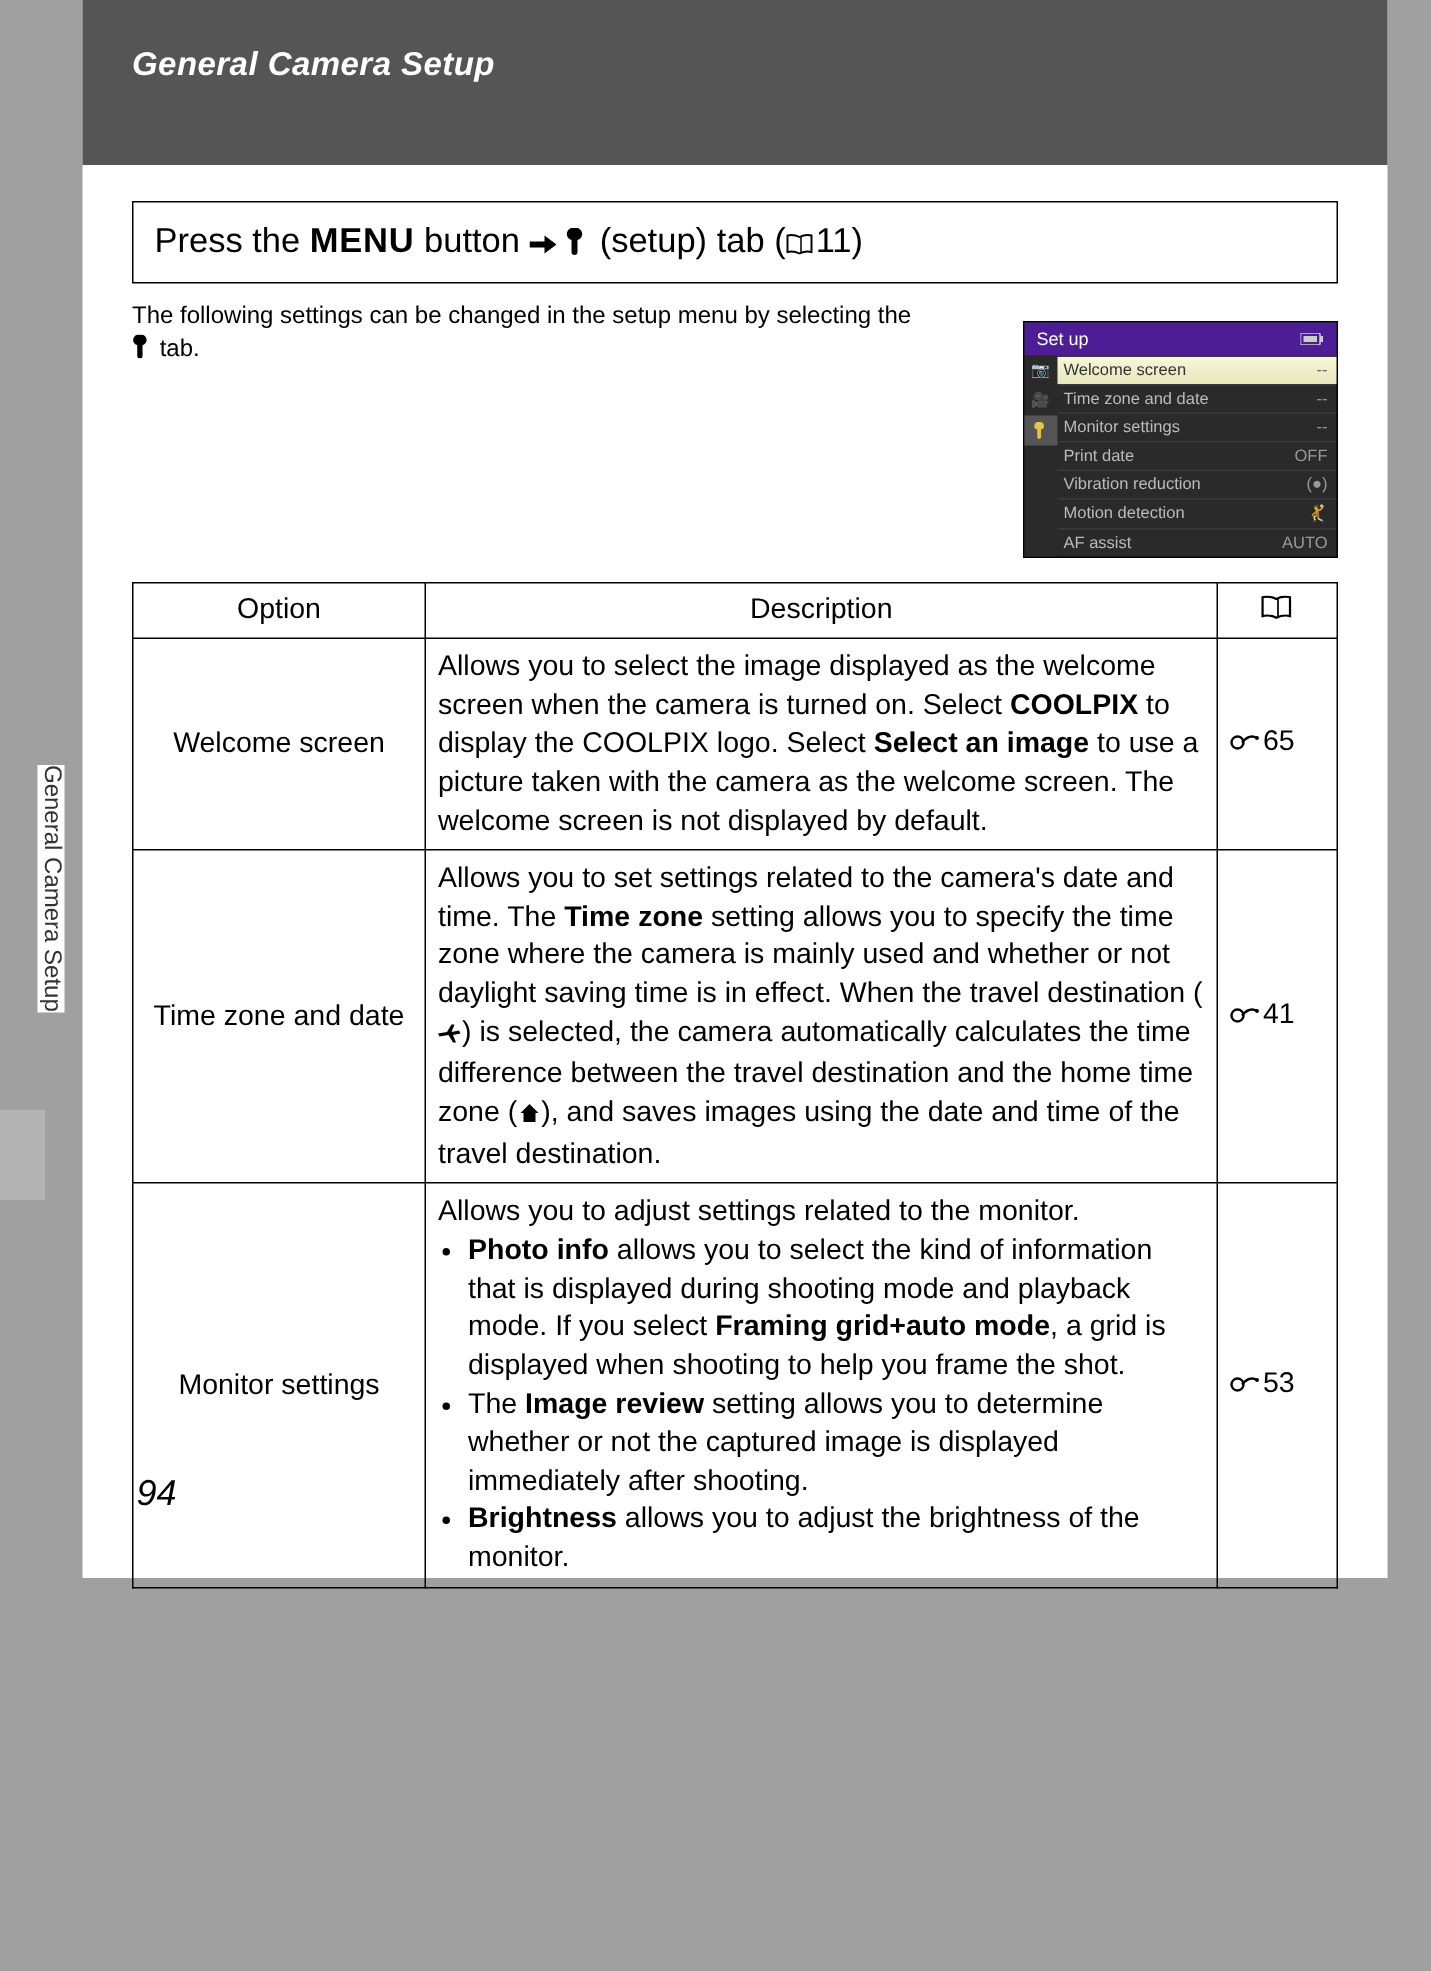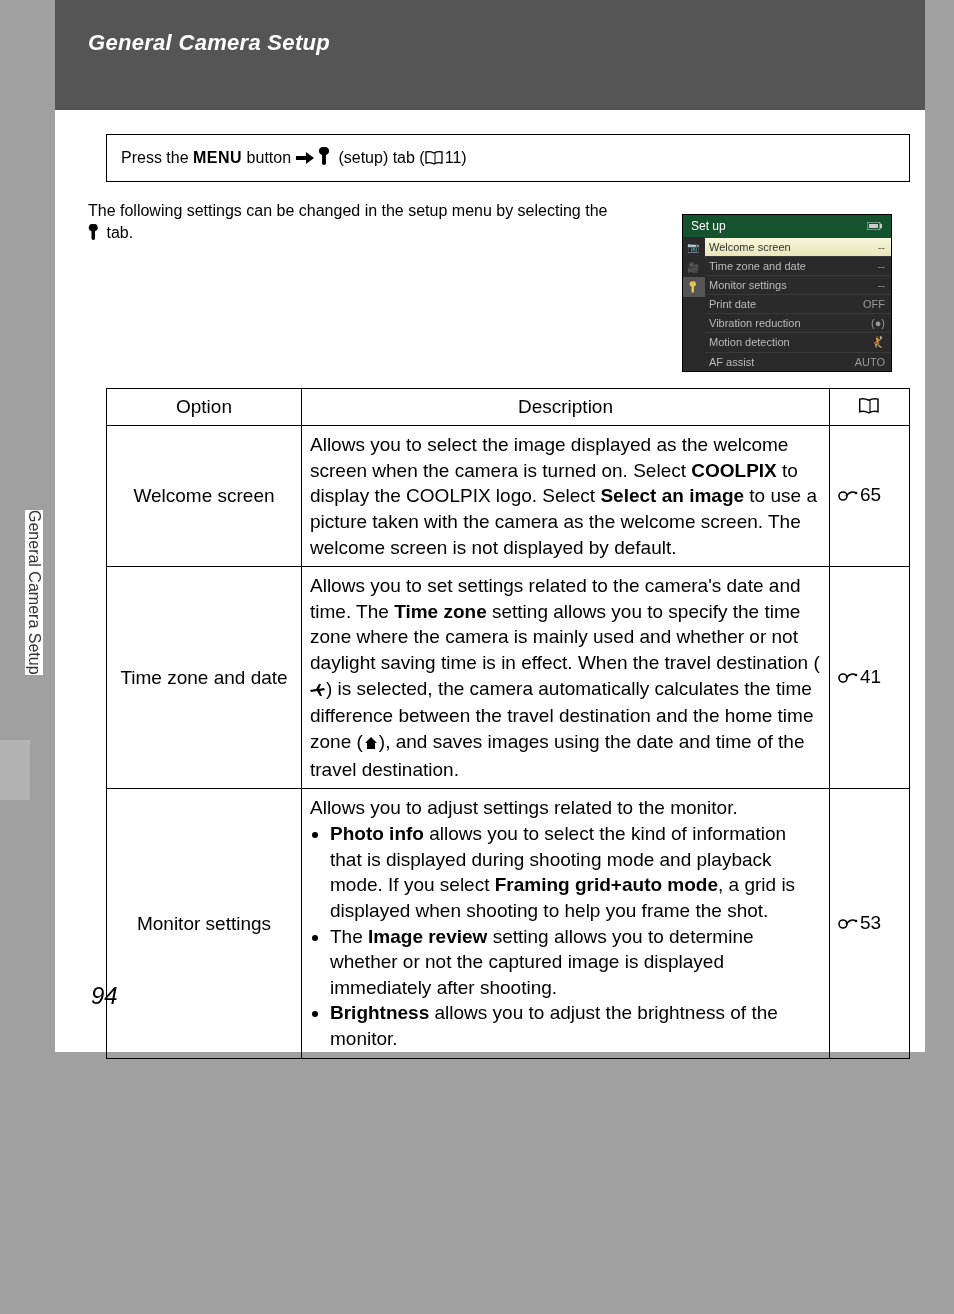--- a/index.html
+++ b/index.html
@@ -53,22 +53,21 @@
     width: 837px;
   }
   
   .nav-box {
     position: absolute;
     top: 134px;
     left: 33px;
     width: 804px;
     border: 1px solid #000;
     padding: 12px 14px;
-    font-size: 16px;
-    margin-left: 18px;
+    font-size: 23px;
   }
   .nav-box .menu-label {
     font-family: Arial, sans-serif;
     font-weight: 700;
     letter-spacing: 0.5px;
   }
   .wrench-icon, .arrow-icon, .book-icon, .plane-icon, .home-icon, .ref-icon {
     display: inline-block;
     vertical-align: -2px;
   }
@@ -87,21 +86,21 @@
     top: 214px;
     right: 33px;
     width: 210px;
     background: #2a2a2a;
     color: #ccc;
     border: 1px solid #000;
     font-size: 11px;
     font-family: Arial, sans-serif;
   }
   .setup-shot .shot-header {
-    background: #14532d;
+    background: #4c1d95;
     color: #fff;
     padding: 4px 8px;
     font-size: 12px;
     display: flex;
     justify-content: space-between;
     align-items: flex-start;
   }
   .setup-shot .shot-body {
     display: flex;
   }
@@ -149,21 +148,21 @@
     top: 740px;
     width: 30px;
     height: 60px;
     background: #b3b3b3;
   }
 
   
   table.options {
     position: absolute;
     top: 388px;
-    left: 51px;
+    left: 33px;
     width: 804px;
     border-collapse: collapse;
     font-size: 19px;
   }
   table.options th, table.options td {
     border: 1px solid #000;
     padding: 6px 8px;
     vertical-align: middle;
   }
   table.options th {

